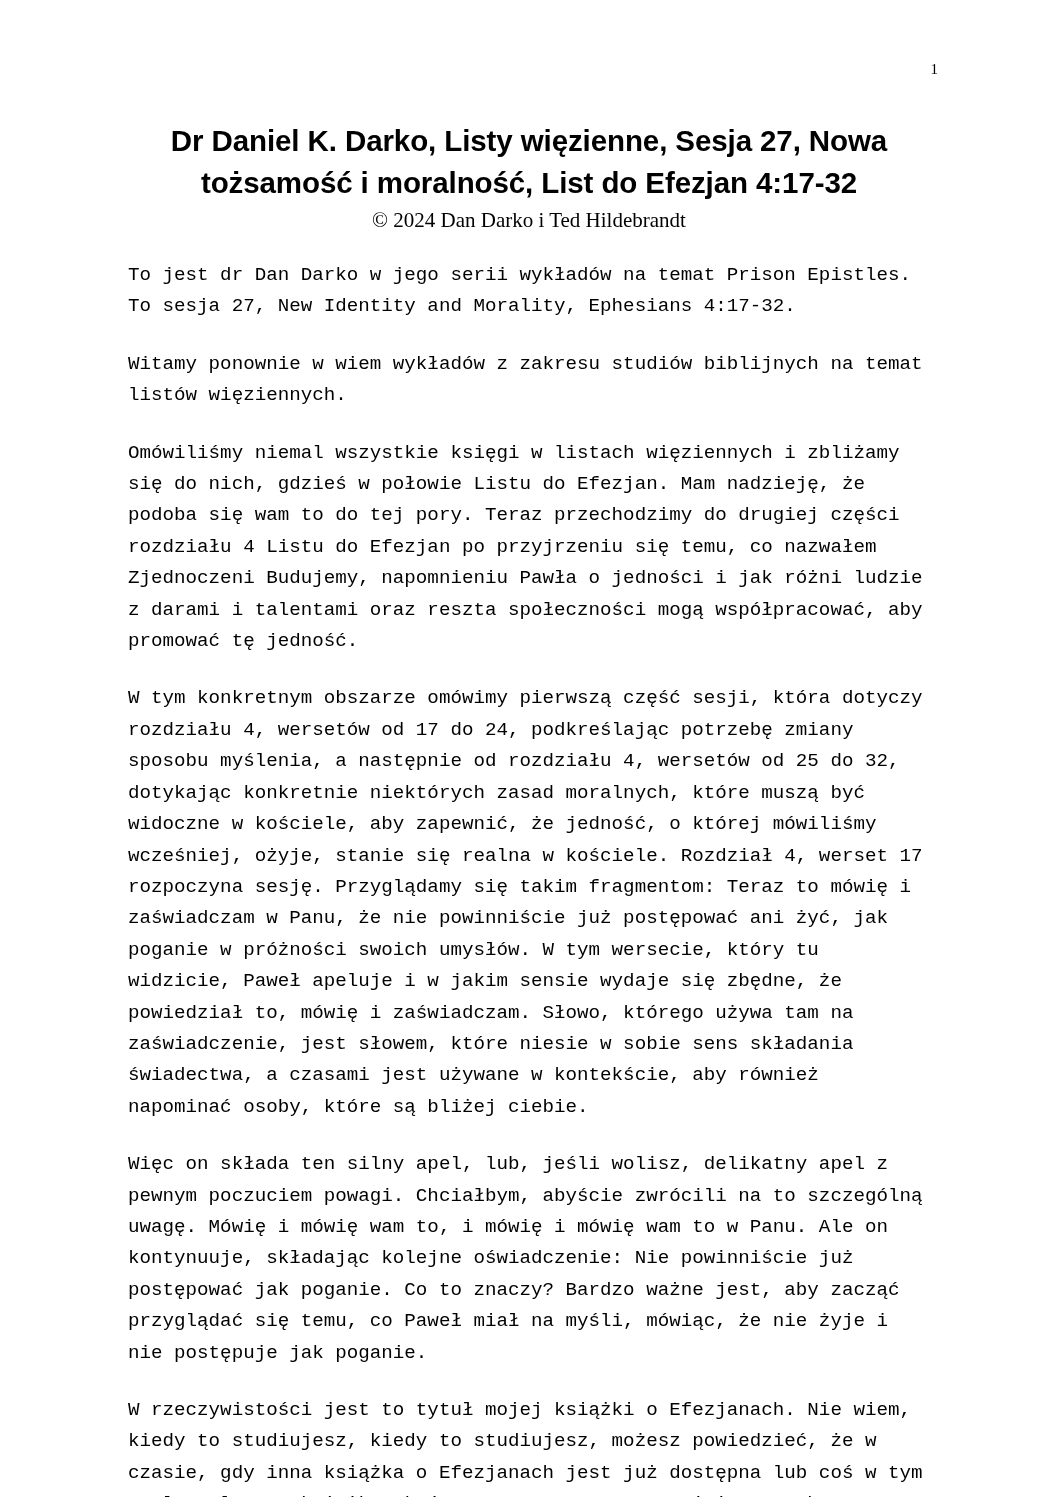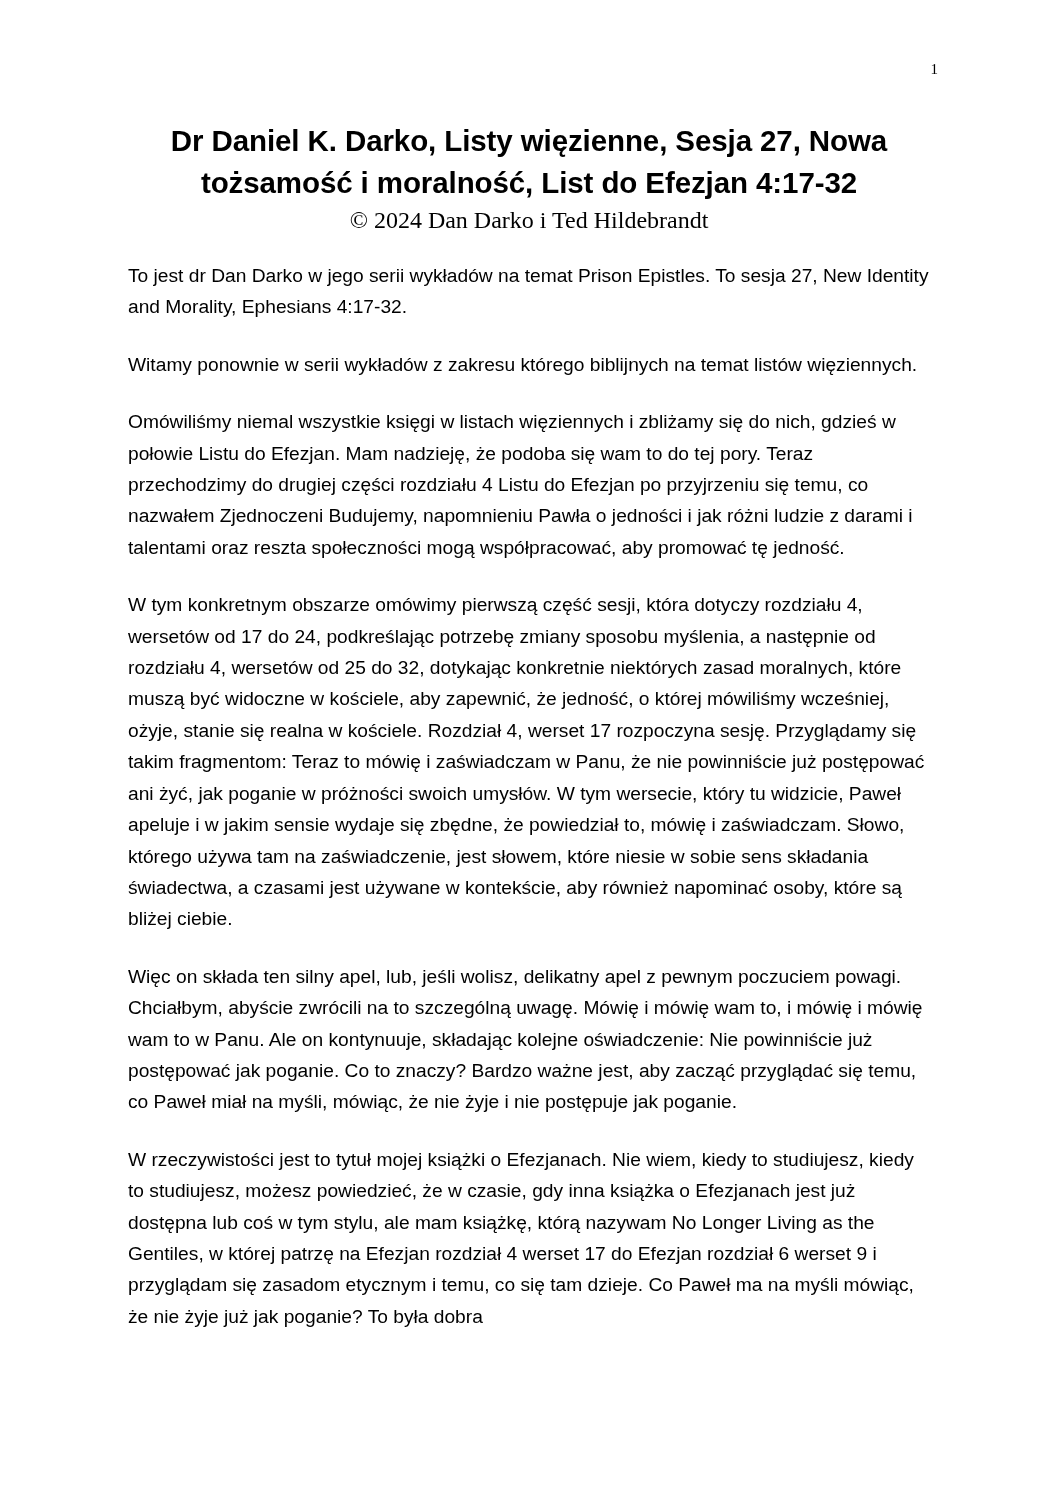--- a/index.html
+++ b/index.html
@@ -37,27 +37,27 @@
     font-family: "Liberation Sans", sans-serif;
     font-weight: bold;
     font-size: 29.5px;
     line-height: 42px;
     text-align: center;
     margin: 0 0 2px 0;
     letter-spacing: -0.1px;
   }
   .doc-copyright {
     font-family: "Liberation Serif", serif;
-    font-size: 24px;
+    font-size: 21px;
     line-height: 28px;
     text-align: center;
     margin: 0 0 26px 0;
   }
   .para {
-    font-family: Liberation Sans, sans-serif;
+    font-family: Liberation Mono, monospace;
     font-size: 19.2px;
     line-height: 31.4px;
     text-align: left;
     margin: 0 0 26px 0;
     hyphens: none;
   }
   .para:last-child {
     margin-bottom: 4px;
   }
 </style>
@@ -68,20 +68,20 @@
 
   <div class="page-number">1</div>
 
   <div class="content">
 
     <h1 class="doc-title">Dr Daniel K. Darko, Listy więzienne, Sesja 27, Nowa tożsamość i moralność, List do Efezjan 4:17-32</h1>
 
     <div class="doc-copyright">© 2024 Dan Darko i Ted Hildebrandt</div>
 
     <p class="para">To jest dr Dan Darko w jego serii wykładów na temat Prison Epistles. To sesja 27, New Identity and Morality, Ephesians 4:17-32.</p>
-    <p class="para">Witamy ponownie w serii wykładów z zakresu którego biblijnych na temat listów więziennych.</p>
+    <p class="para">Witamy ponownie w wiem wykładów z zakresu studiów biblijnych na temat listów więziennych.</p>
     <p class="para">Omówiliśmy niemal wszystkie księgi w listach więziennych i zbliżamy się do nich, gdzieś w połowie Listu do Efezjan. Mam nadzieję, że podoba się wam to do tej pory. Teraz przechodzimy do drugiej części rozdziału 4 Listu do Efezjan po przyjrzeniu się temu, co nazwałem Zjednoczeni Budujemy, napomnieniu Pawła o jedności i jak różni ludzie z darami i talentami oraz reszta społeczności mogą współpracować, aby promować tę jedność.</p>
     <p class="para">W tym konkretnym obszarze omówimy pierwszą część sesji, która dotyczy rozdziału 4, wersetów od 17 do 24, podkreślając potrzebę zmiany sposobu myślenia, a następnie od rozdziału 4, wersetów od 25 do 32, dotykając konkretnie niektórych zasad moralnych, które muszą być widoczne w kościele, aby zapewnić, że jedność, o której mówiliśmy wcześniej, ożyje, stanie się realna w kościele. Rozdział 4, werset 17 rozpoczyna sesję. Przyglądamy się takim fragmentom: Teraz to mówię i zaświadczam w Panu, że nie powinniście już postępować ani żyć, jak poganie w próżności swoich umysłów. W tym wersecie, który tu widzicie, Paweł apeluje i w jakim sensie wydaje się zbędne, że powiedział to, mówię i zaświadczam. Słowo, którego używa tam na zaświadczenie, jest słowem, które niesie w sobie sens składania świadectwa, a czasami jest używane w kontekście, aby również napominać osoby, które są bliżej ciebie.</p>
     <p class="para">Więc on składa ten silny apel, lub, jeśli wolisz, delikatny apel z pewnym poczuciem powagi. Chciałbym, abyście zwrócili na to szczególną uwagę. Mówię i mówię wam to, i mówię i mówię wam to w Panu. Ale on kontynuuje, składając kolejne oświadczenie: Nie powinniście już postępować jak poganie. Co to znaczy? Bardzo ważne jest, aby zacząć przyglądać się temu, co Paweł miał na myśli, mówiąc, że nie żyje i nie postępuje jak poganie.</p>
     <p class="para">W rzeczywistości jest to tytuł mojej książki o Efezjanach. Nie wiem, kiedy to studiujesz, kiedy to studiujesz, możesz powiedzieć, że w czasie, gdy inna książka o Efezjanach jest już dostępna lub coś w tym stylu, ale mam książkę, którą nazywam No Longer Living as the Gentiles, w której patrzę na Efezjan rozdział 4 werset 17 do Efezjan rozdział 6 werset 9 i przyglądam się zasadom etycznym i temu, co się tam dzieje. Co Paweł ma na myśli mówiąc, że nie żyje już jak poganie? To była dobra</p>
 
   </div>
 </div>
 
 </body></html>

